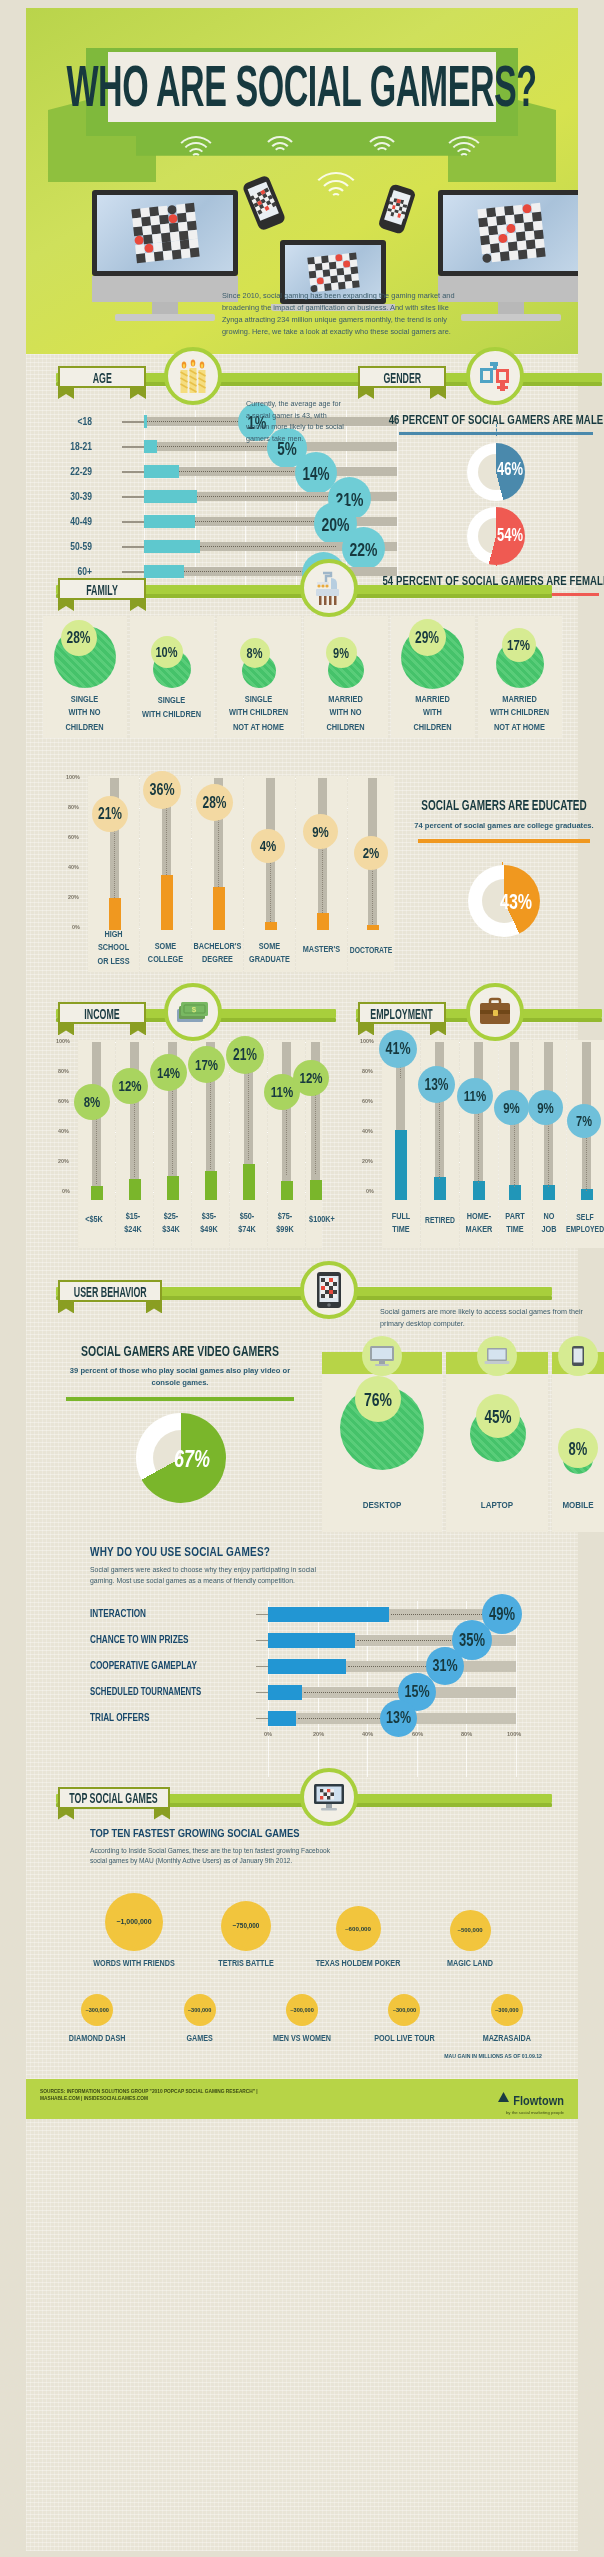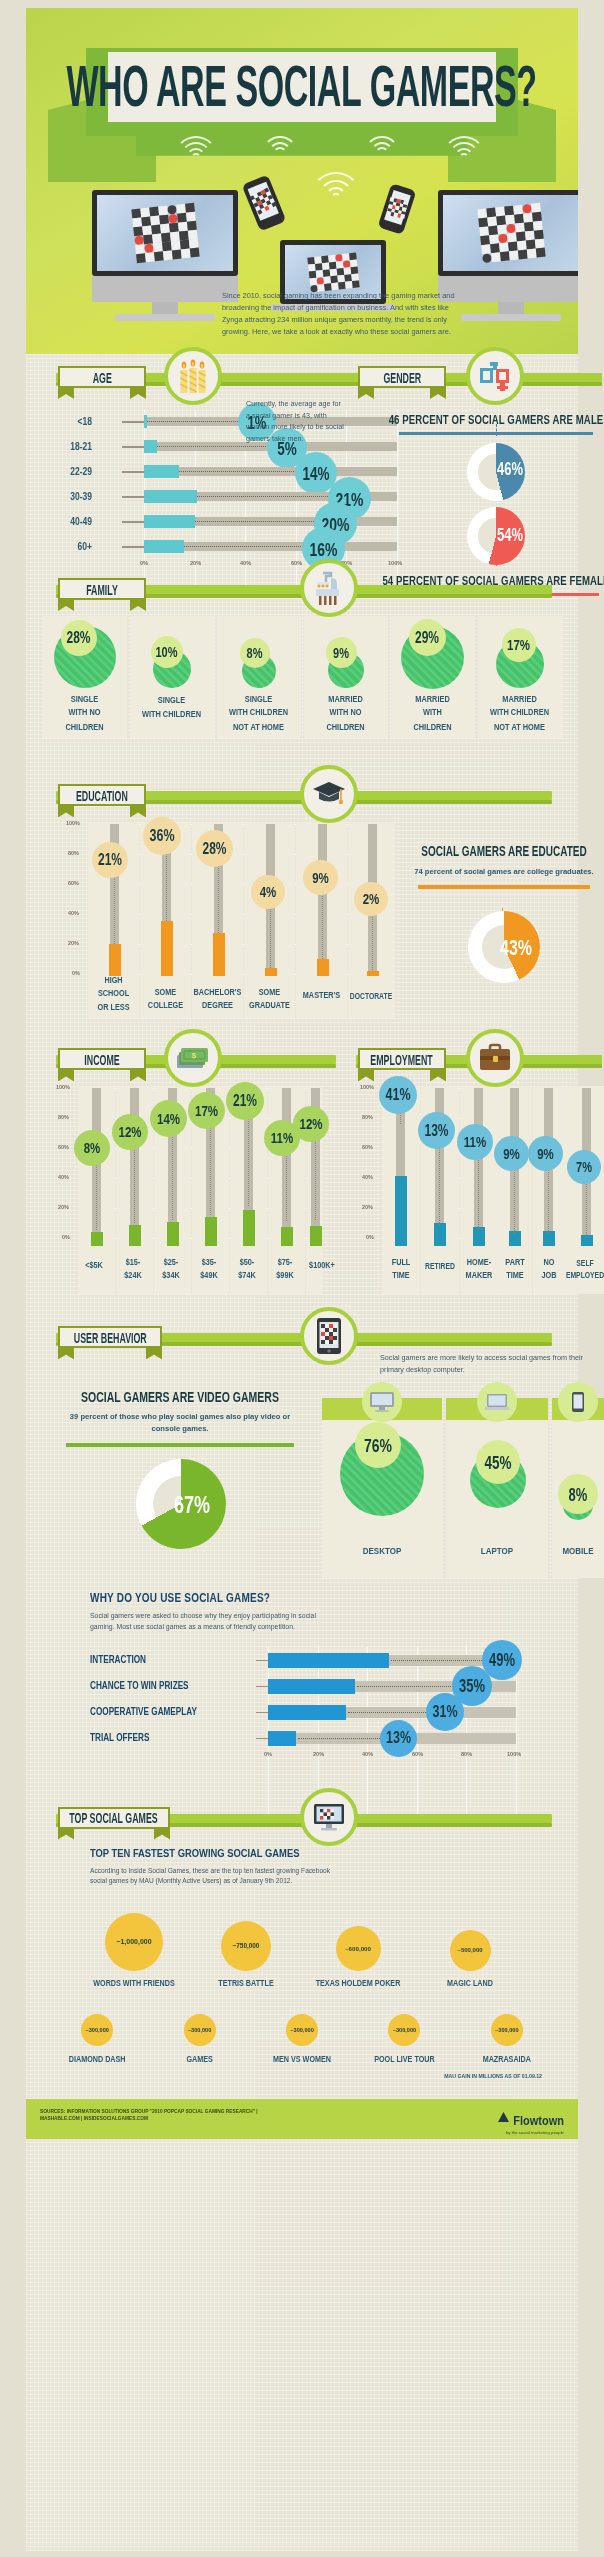--- a/index.html
+++ b/index.html
@@ -623,20 +623,30 @@
             </div>
           </div>
           <div class="age-row">
             <div class="age-label">40-49</div>
             <div class="age-tick"></div>
             <div class="age-track"></div>
             <div class="age-fill" style="width:51px;"></div>
             <div class="age-dots" style="left:143px;width:125px;"></div>
             <div class="bub teal" style="left:262px;top:-8px;width:43px;height:43px;font-size:14px;">
               <i>20%</i>
+            </div>
+          </div>
+          <div class="age-row">
+            <div class="age-label">50-59</div>
+            <div class="age-tick"></div>
+            <div class="age-track"></div>
+            <div class="age-fill" style="width:56px;"></div>
+            <div class="age-dots" style="left:148px;width:136px;"></div>
+            <div class="bub teal" style="left:290px;top:-8px;width:43px;height:43px;font-size:14px;">
+              <i>22%</i>
             </div>
           </div>
           <div class="age-row">
             <div class="age-label">60+</div>
             <div class="age-tick"></div>
             <div class="age-track"></div>
             <div class="age-fill" style="width:40px;"></div>
             <div class="age-dots" style="left:132px;width:125px;"></div>
             <div class="bub teal" style="left:250px;top:-8px;width:43px;height:43px;font-size:14px;">
               <i>16%</i>
@@ -765,35 +775,20 @@
               </div>
             </div>
             <div class="fam-label">
               <span>MARRIED</span><br><span>WITH CHILDREN</span><br><span>NOT AT HOME</span>
             </div>
           </div>
         </div>
       </div>
 
       <div style="position:relative;margin-top:34px;">
-        <div class="secbar">
-          <div class="rail" style="left:30px;right:26px;"></div>
-          <div class="rail sh" style="left:30px;right:26px;"></div>
-          <div class="ribbon" style="left:32px;">
-            <span>EDUCATION</span>
-          </div>
-          <div class="badge" style="left:274px;">
-            <svg width="34" height="30" viewBox="0 0 34 30">
-              <path d="M17 3 L33 10 L17 17 L1 10 Z" fill="#2f3b42"></path>
-              <path d="M7 13 v7 q10 5 20 0 v-7 L17 18 Z" fill="#3d4a52"></path>
-              <rect x="28" y="10" width="1.8" height="11" fill="#e8a93c"></rect>
-              <circle cx="28.9" cy="23" r="2.2" fill="#e8a93c"></circle>
-            </svg>
-          </div>
-        </div>
 
         <div style="position:relative;height:200px;">
 
           <div class="colchart" style="position:absolute;left:40px;top:4px;width:330px;height:196px;">
             <div class="hgrid" style="left:22px;width:306px;top:2px;"></div>
             <div class="hgrid" style="left:22px;width:306px;top:32px;"></div>
             <div class="hgrid" style="left:22px;width:306px;top:62px;"></div>
             <div class="hgrid" style="left:22px;width:306px;top:92px;"></div>
             <div class="hgrid" style="left:22px;width:306px;top:122px;"></div>
             <div class="hgrid" style="left:22px;width:306px;top:152px;"></div>
@@ -1113,21 +1108,21 @@
         </div>
 
         <div style="position:relative;height:226px;">
           <div style="position:absolute;left:354px;top:-8px;width:226px;font-size:7.2px;line-height:1.62;color:#3c5c6b;">Social gamers are more likely to access social games from their primary desktop computer.</div>
 
           <div style="position:absolute;left:36px;top:30px;width:236px;">
             <div class="sidehead" style="font-size:10.5px;">SOCIAL GAMERS ARE VIDEO GAMERS</div>
             <div class="sidesub" style="margin-top:9px;">39 percent of those who play social games also play video or console games.</div>
             <div style="height:4px;background:#7ab62b;margin:8px 4px 0 4px;"></div>
             <div class="dashline" style="left:118px;top:76px;height:10px;border-color:#7ab62b;"></div>
-            <div style="position:relative;height:96px;margin-top:12px;">
+            <div style="position:relative;height:96px;margin-top:12px;font-style:italic;">
               <div class="pie" style="position:absolute;left:74px;top:0;width:90px;height:90px;background:conic-gradient(#7ab62b 0 67%, #ffffff 67% 100%);">
                 <div class="hole" style="left:17px;top:17px;width:56px;height:56px;background:conic-gradient(#7ab62b 0 67%, #e8e4d6 67% 100%);"></div>
                 <div class="val" style="left:38px;top:36px;font-size:18px;">67%</div>
               </div>
             </div>
           </div>
 
           <div style="position:absolute;left:296px;top:18px;width:282px;height:200px;">
             <div class="dev-cell" style="left:0;top:20px;width:120px;height:180px;"></div>
             <div class="dev-cap" style="left:0;top:20px;width:120px;height:22px;"></div>
@@ -1209,20 +1204,30 @@
                 </div>
             </div>
             <div class="why-row">
               <div class="why-label">COOPERATIVE GAMEPLAY</div>
               <div class="why-tick"></div>
               <div class="why-track"></div>
               <div class="why-fill" style="width:78px;"></div>
               <div class="why-dots" style="left:258px;width:86px;"></div>
               <div class="bub blue" style="left:336px;top:-6px;width:38px;height:38px;font-size:12.5px;">
                   <i>31%</i>
+                </div>
+            </div>
+            <div class="why-row">
+              <div class="why-label" style="font-size:7.8px;">SCHEDULED TOURNAMENTS</div>
+              <div class="why-tick"></div>
+              <div class="why-track"></div>
+              <div class="why-fill" style="width:34px;"></div>
+              <div class="why-dots" style="left:214px;width:104px;"></div>
+              <div class="bub blue" style="left:308px;top:-6px;width:38px;height:38px;font-size:12.5px;">
+                  <i>15%</i>
                 </div>
             </div>
             <div class="why-row">
               <div class="why-label">TRIAL OFFERS</div>
               <div class="why-tick"></div>
               <div class="why-track"></div>
               <div class="why-fill" style="width:28px;"></div>
               <div class="why-dots" style="left:208px;width:92px;"></div>
               <div class="bub blue" style="left:290px;top:-5px;width:37px;height:37px;font-size:12.5px;">
                   <i>13%</i>

